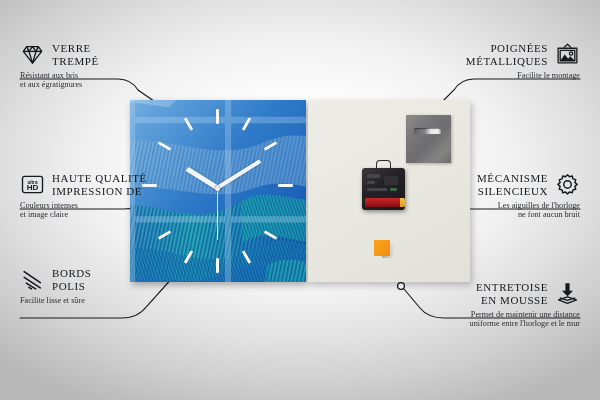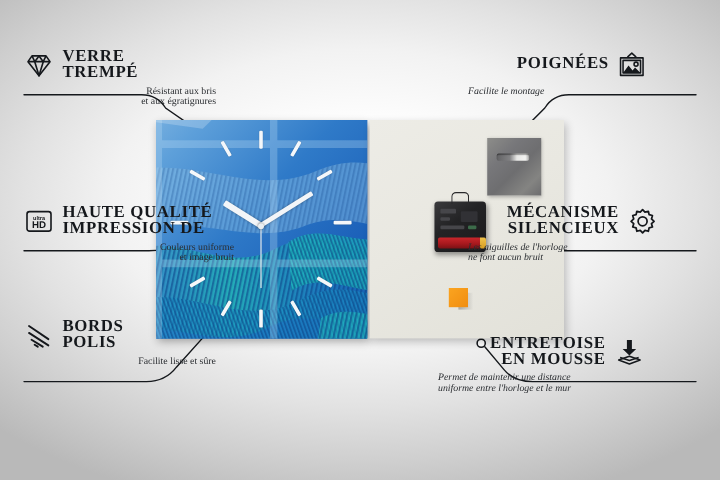--- a/index.html
+++ b/index.html
@@ -18,34 +18,34 @@
 
   
   #lines{ position:absolute; left:0; top:0; width:600px; height:400px; pointer-events:none; }
 
   
   .feat{ position:absolute; }
   .feat .head{
     display:flex; align-items:center; gap:7px;
   }
   .feat.left .head{ justify-content:flex-start; }
-  .feat.right .head{ justify-content:center; }
+  .feat.right .head{ justify-content:flex-end; }
   .feat .title{
     font-family:"Liberation Serif", serif;
-    font-weight:700; font-size:14px; line-height:12.5px;
+    font-weight:400; font-size:11px; line-height:12.5px;
     letter-spacing:0.55px; color:#15181c; text-transform:uppercase;
     white-space:nowrap;
   }
   .feat.right .title{ text-align:right; }
   .feat .sub{
     font-family:"Liberation Serif", serif;
     font-size:8.2px; line-height:9.8px; color:#2a2d31;
-    padding-top:3.5px; white-space:nowrap;text-align:right;
-  }
-  .feat.right .sub{ text-align:left;font-style:italic; }
+    padding-top:3.5px; white-space:nowrap;
+  }
+  .feat.right .sub{ text-align:right; }
   .feat .ico{ flex:0 0 auto; width:25px; height:25px; display:block; }
 
   
   #product{
     position:absolute; left:130px; top:100px; width:340px; height:182px;
   }
   #clockFront{
     position:absolute; left:0; top:0; width:176px; height:182px;
     overflow:hidden;
     box-shadow:2px 3px 7px rgba(0,0,0,.32);
@@ -247,22 +247,22 @@
         <rect x="2.4" y="4.2" width="19.2" height="15.6" rx="2" fill="none" stroke="#15181c" stroke-width="1.3"></rect>
         <text x="12" y="11.2" text-anchor="middle" font-family="Liberation Sans, sans-serif" font-size="4.4" font-weight="700" fill="#15181c">ultra</text>
         <text x="12" y="17.6" text-anchor="middle" font-family="Liberation Sans, sans-serif" font-size="7.8" font-weight="700" fill="#15181c">HD</text>
       </svg>
       <div class="title">
         <div>HAUTE QUALITÉ</div>
         <div>IMPRESSION DE</div>
       </div>
     </div>
     <div class="sub">
-      <div>Couleurs uniforme</div>
-      <div>et image bruit</div>
+      <div>Couleurs intenses</div>
+      <div>et image claire</div>
     </div>
   </div>
 
   <div class="feat left" style="left:20px; top:267px; width:160px;">
     <div class="head">
       <svg class="ico" viewBox="0 0 24 24">
         <g stroke="#15181c" stroke-width="1.5" stroke-linecap="round">
           <line x1="4" y1="4.5" x2="19.5" y2="15"></line>
           <line x1="4" y1="10" x2="19.5" y2="20"></line>
           <line x1="6" y1="15.5" x2="15" y2="21"></line>
@@ -276,20 +276,21 @@
     </div>
     <div class="sub">
       <div>Facilite lisse et sûre</div>
     </div>
   </div>
 
   <div class="feat right" style="right:20px; top:42px; width:190px;">
     <div class="head">
       <div class="title">
         <div>POIGNÉES</div>
+        <div>MÉTALLIQUES</div>
       </div>
       <svg class="ico" viewBox="0 0 24 24">
         <g fill="none" stroke="#15181c" stroke-width="1.25" stroke-linejoin="round">
           <path d="M8.5 5.4 L12 2.2 L15.5 5.4"></path>
           <rect x="3" y="6" width="18" height="14"></rect>
           <rect x="5" y="8" width="14" height="10"></rect>
           <circle cx="15.4" cy="11" r="1.6"></circle>
           <path d="M5 18 L9.4 12 L12.6 16 L14.6 13.6 L19 18 Z" fill="#15181c" stroke="none"></path>
         </g>
       </svg>

